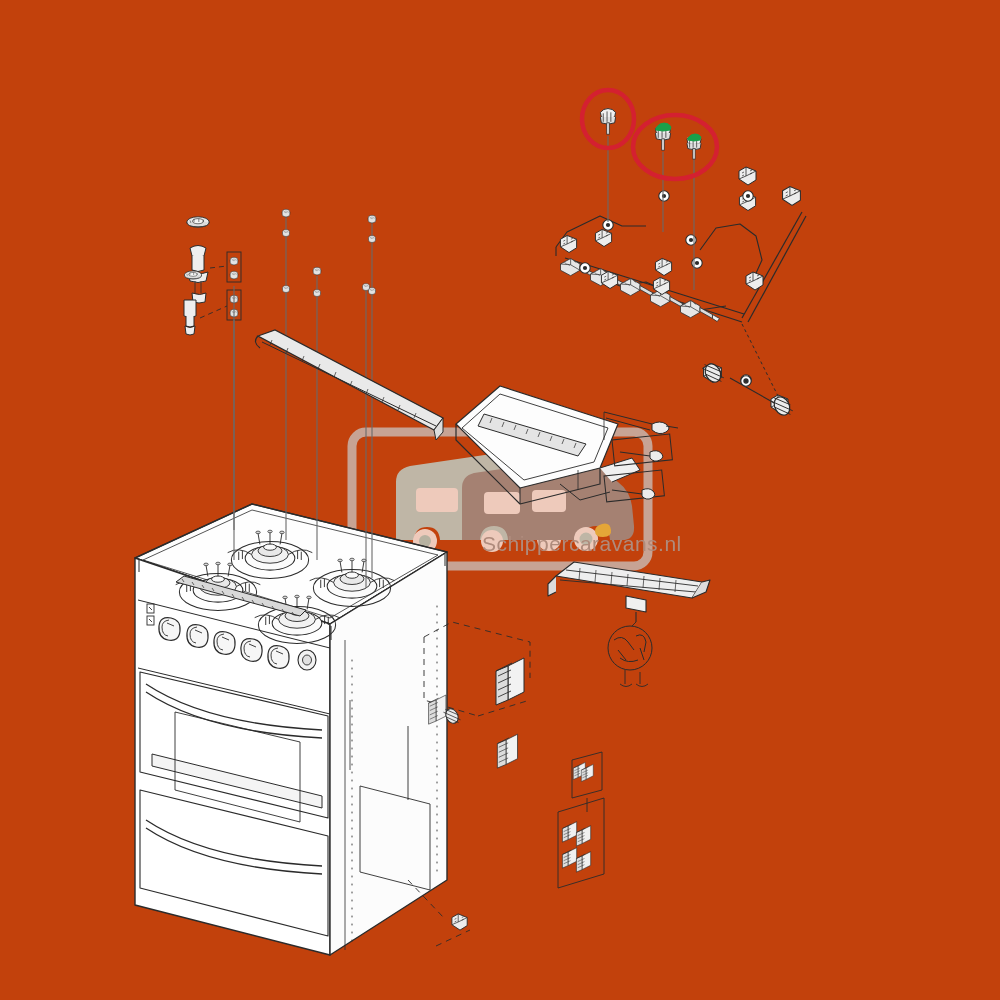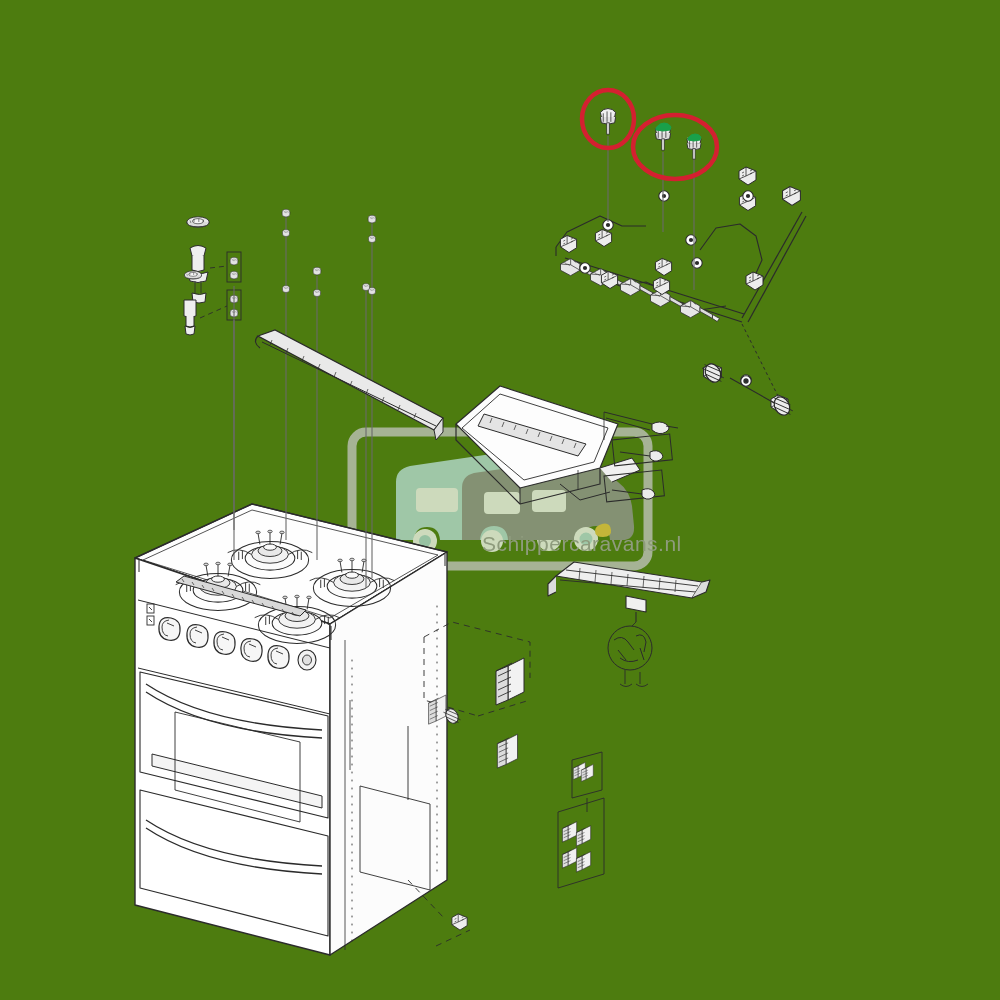--- a/index.html
+++ b/index.html
@@ -5,21 +5,21 @@
   html,body{margin:0;padding:0;background:#ffffff;}
   body{width:1000px;height:1000px;overflow:hidden;
        font-family:"Liberation Sans",sans-serif;}
   #stage{position:relative;width:1000px;height:1000px;background:#fff;}
   #stage svg{position:absolute;left:0;top:0;}
   .wm-text{font-family:"Liberation Sans",sans-serif;font-size:21px;fill:#a8a8a8;letter-spacing:.5px;}
 </style>
 </head>
 <body>
 
-<div id="stage" style="background: #4d7c0f;">
+<div id="stage" style="background: #c2410c;">
 
 <svg width="1000" height="1000" viewBox="0 0 1000 1000">
   <defs>
     <g id="nut">
       <ellipse cx="0" cy="0" rx="7" ry="5" fill="#f2f2f2" stroke="#2b2b2b" stroke-width="1"></ellipse>
       <path d="M-7,0 L-7,4 A7,5 0 0 0 7,4 L7,0" fill="#e2e2e2" stroke="#2b2b2b" stroke-width="1"></path>
       <path d="M-4,-2 L-2,1 M0,-3 L0,2 M3,-2 L4,1" stroke="#2b2b2b" stroke-width=".8" fill="none"></path>
     </g>
     <g id="bullet">
       <circle cx="0" cy="0" r="5.2" fill="#fff" stroke="#2b2b2b" stroke-width="1.1"></circle>

